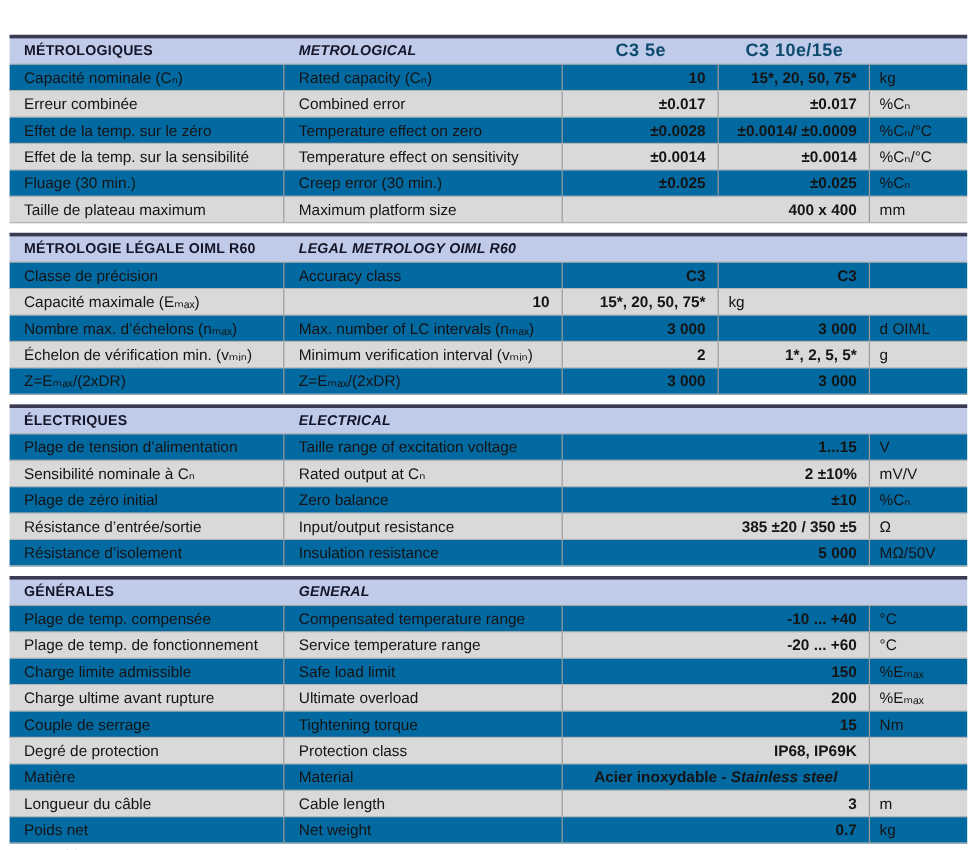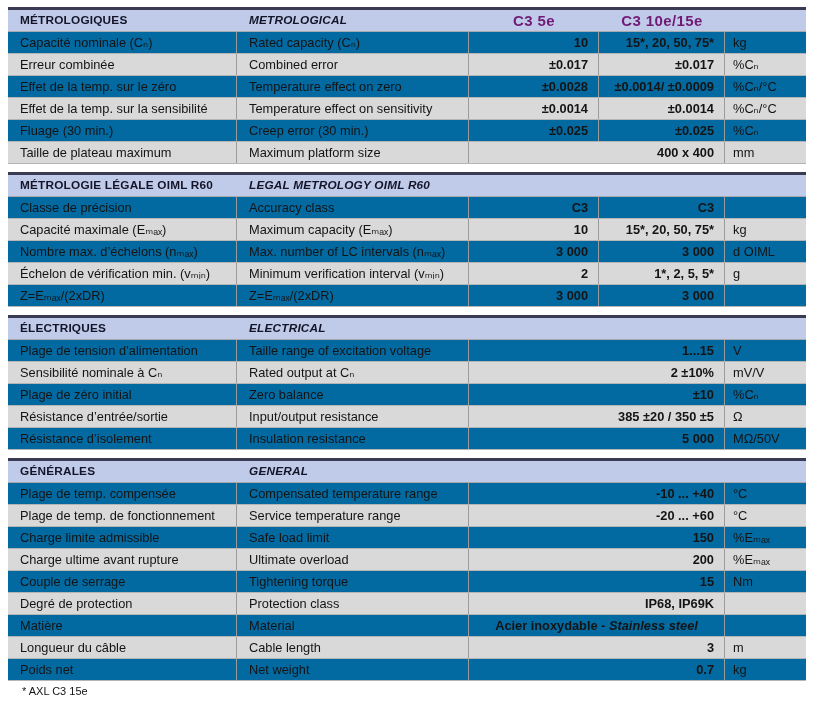--- a/index.html
+++ b/index.html
@@ -3,36 +3,36 @@
 <meta charset="utf-8">
 <style>
   html,body{margin:0;padding:0;background:#ffffff;}
   body{
     width:817px;height:708px;
     font-family:"Liberation Sans","DejaVu Sans",sans-serif;
     color:#141414;
     -webkit-font-smoothing:antialiased;
   }
   .sheet{padding:7px 11px 0 8px;}
-  .section{width:798px;}
+  .section{width:798px;margin-top:22px;}
   .section + .section{margin-top:8px;}
 
   
   .band{
     display:grid;
     grid-template-columns:229px 232px 130px 126px 81px;
     height:21px;line-height:21px;
     background:#bfcbe8;
     border-top:3px solid #3a3a52;
     border-bottom:1px solid #a9a9a9;
     color:#141428;
   }
   .band .t-fr{padding-left:12px;font-weight:bold;font-size:11.8px;letter-spacing:.2px;}
   .band .t-en{padding-left:12px;font-weight:bold;font-style:italic;font-size:11.8px;letter-spacing:.2px;}
-  .band .colhead{font-weight:bold;font-size:15px;text-align:center;letter-spacing:.4px;color:#701a75;}
+  .band .colhead{font-weight:bold;font-size:15px;text-align:center;letter-spacing:.4px;color:#0c4a6e;}
 
   
   .row{
     display:grid;
     grid-template-columns:229px 232px 130px 126px 81px;
     height:21px;line-height:21px;
     border-bottom:1px solid #b5b5b5;
     background:#0369a1;
     font-size:13px;
   }
@@ -121,21 +121,20 @@
     <div class="rows">
       <div class="row">
         <div class="c-fr">Classe de précision</div>
         <div class="c-en">Accuracy class</div>
         <div class="c-v">C3</div>
         <div class="c-v">C3</div>
         <div class="c-unit"></div>
       </div>
       <div class="row">
         <div class="c-fr">Capacité maximale (Eₘₐₓ)</div>
-        <div class="c-en">Maximum capacity (Eₘₐₓ)</div>
         <div class="c-v">10</div>
         <div class="c-v">15*, 20, 50, 75*</div>
         <div class="c-unit">kg</div>
       </div>
       <div class="row">
         <div class="c-fr">Nombre max. d’échelons (nₘₐₓ)</div>
         <div class="c-en">Max. number of LC intervals (nₘₐₓ)</div>
         <div class="c-v">3 000</div>
         <div class="c-v">3 000</div>
         <div class="c-unit">d OIML</div>

